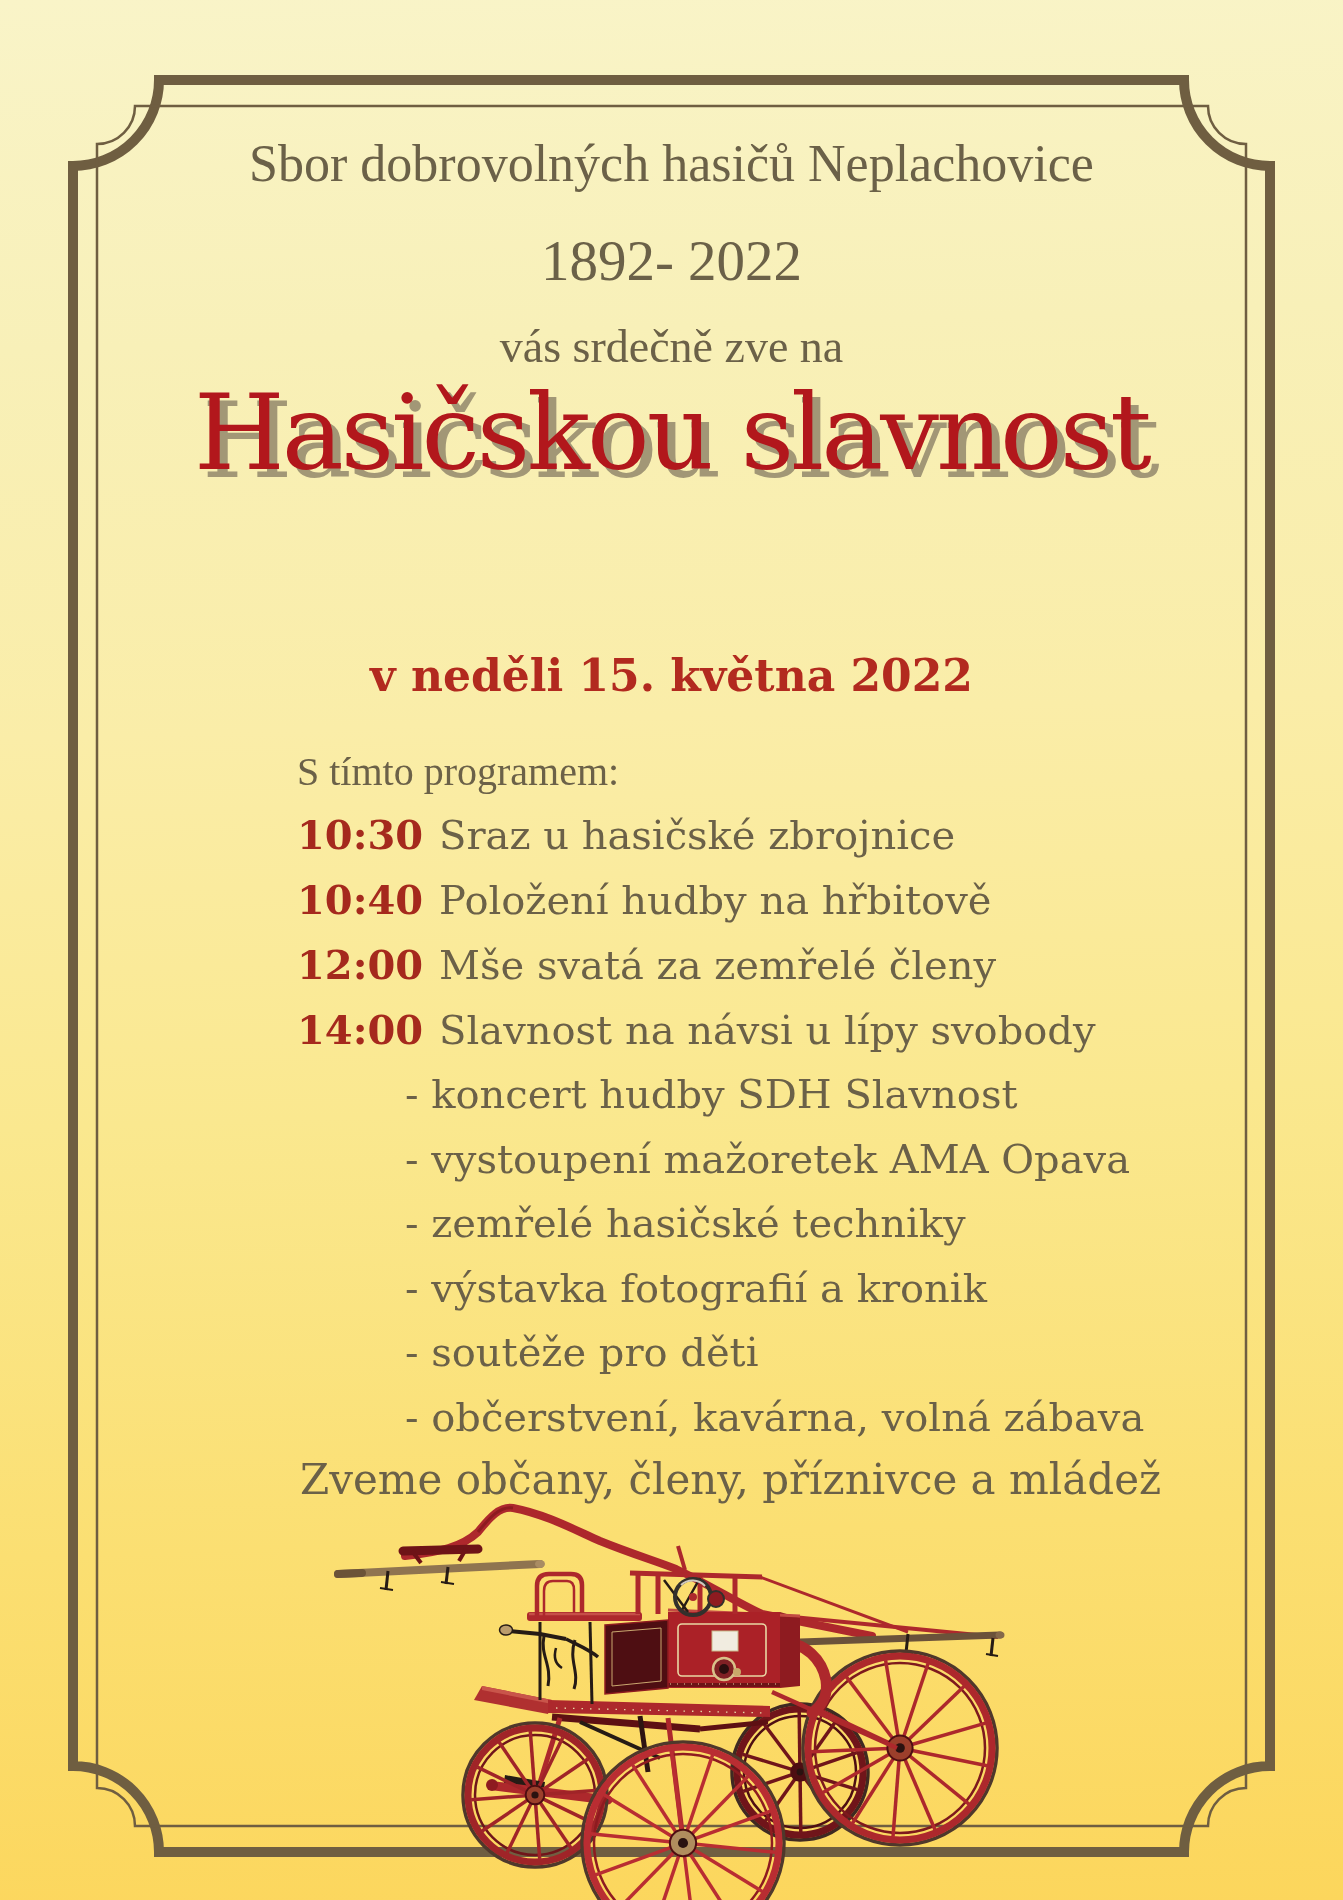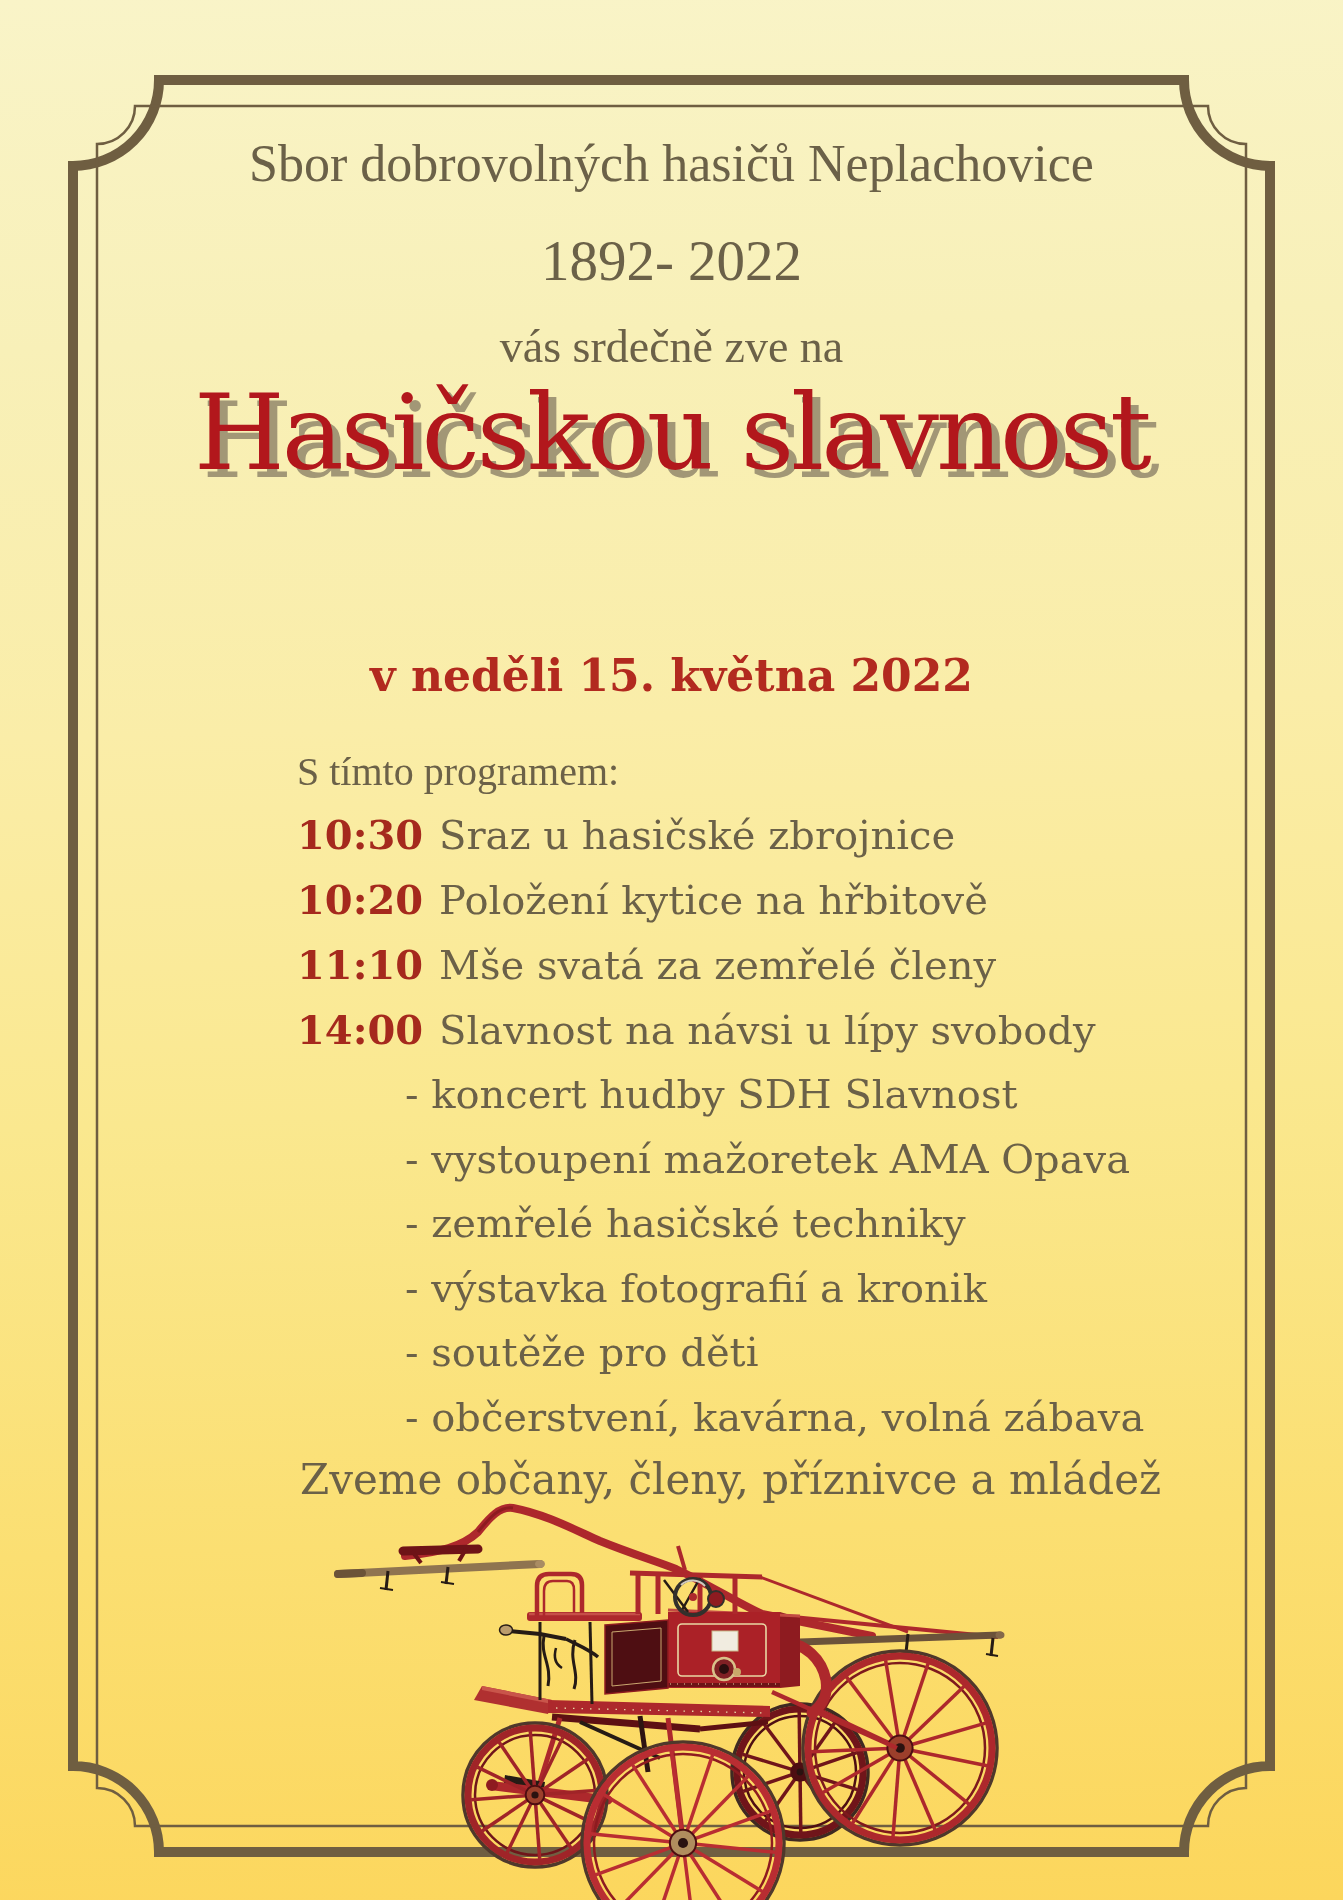--- a/index.html
+++ b/index.html
@@ -221,22 +221,22 @@
 
   <div class="line olive l1">Sbor dobrovolných hasičů Neplachovice</div>
   <div class="line olive l2">1892- 2022</div>
   <div class="line olive l3">vás srdečně zve na</div>
   <div class="line title">Hasičskou slavnost</div>
   <div class="line dateline">v neděli 15. května 2022</div>
 
   <div class="prog olive prog-head">S tímto programem:</div>
   <div id="program-list">
       <div class="prog program-row" style="top: 811px;"><span class="t">10:30</span><span class="a">Sraz u hasičské zbrojnice</span></div>
-      <div class="prog program-row" style="top: 876px;"><span class="t">10:20</span><span class="a">Položení kytice na hřbitově</span></div>
-      <div class="prog program-row" style="top: 941px;"><span class="t">11:10</span><span class="a">Mše svatá za zemřelé členy</span></div>
+      <div class="prog program-row" style="top: 876px;"><span class="t">10:40</span><span class="a">Položení hudby na hřbitově</span></div>
+      <div class="prog program-row" style="top: 941px;"><span class="t">12:00</span><span class="a">Mše svatá za zemřelé členy</span></div>
       <div class="prog program-row" style="top: 1006px;"><span class="t">14:00</span><span class="a">Slavnost na návsi u lípy svobody</span></div>
     </div>
   <div id="afternoon-list">
       <div class="prog sub-item" style="top: 1071px;">- koncert hudby SDH Slavnost</div>
       <div class="prog sub-item" style="top: 1136px;">- vystoupení mažoretek AMA Opava</div>
       <div class="prog sub-item" style="top: 1200px;">- zemřelé hasičské techniky</div>
       <div class="prog sub-item" style="top: 1265px;">- výstavka fotografií a kronik</div>
       <div class="prog sub-item" style="top: 1329px;">- soutěže pro děti</div>
       <div class="prog sub-item" style="top: 1394px;">- občerstvení, kavárna, volná zábava</div>
     </div>

